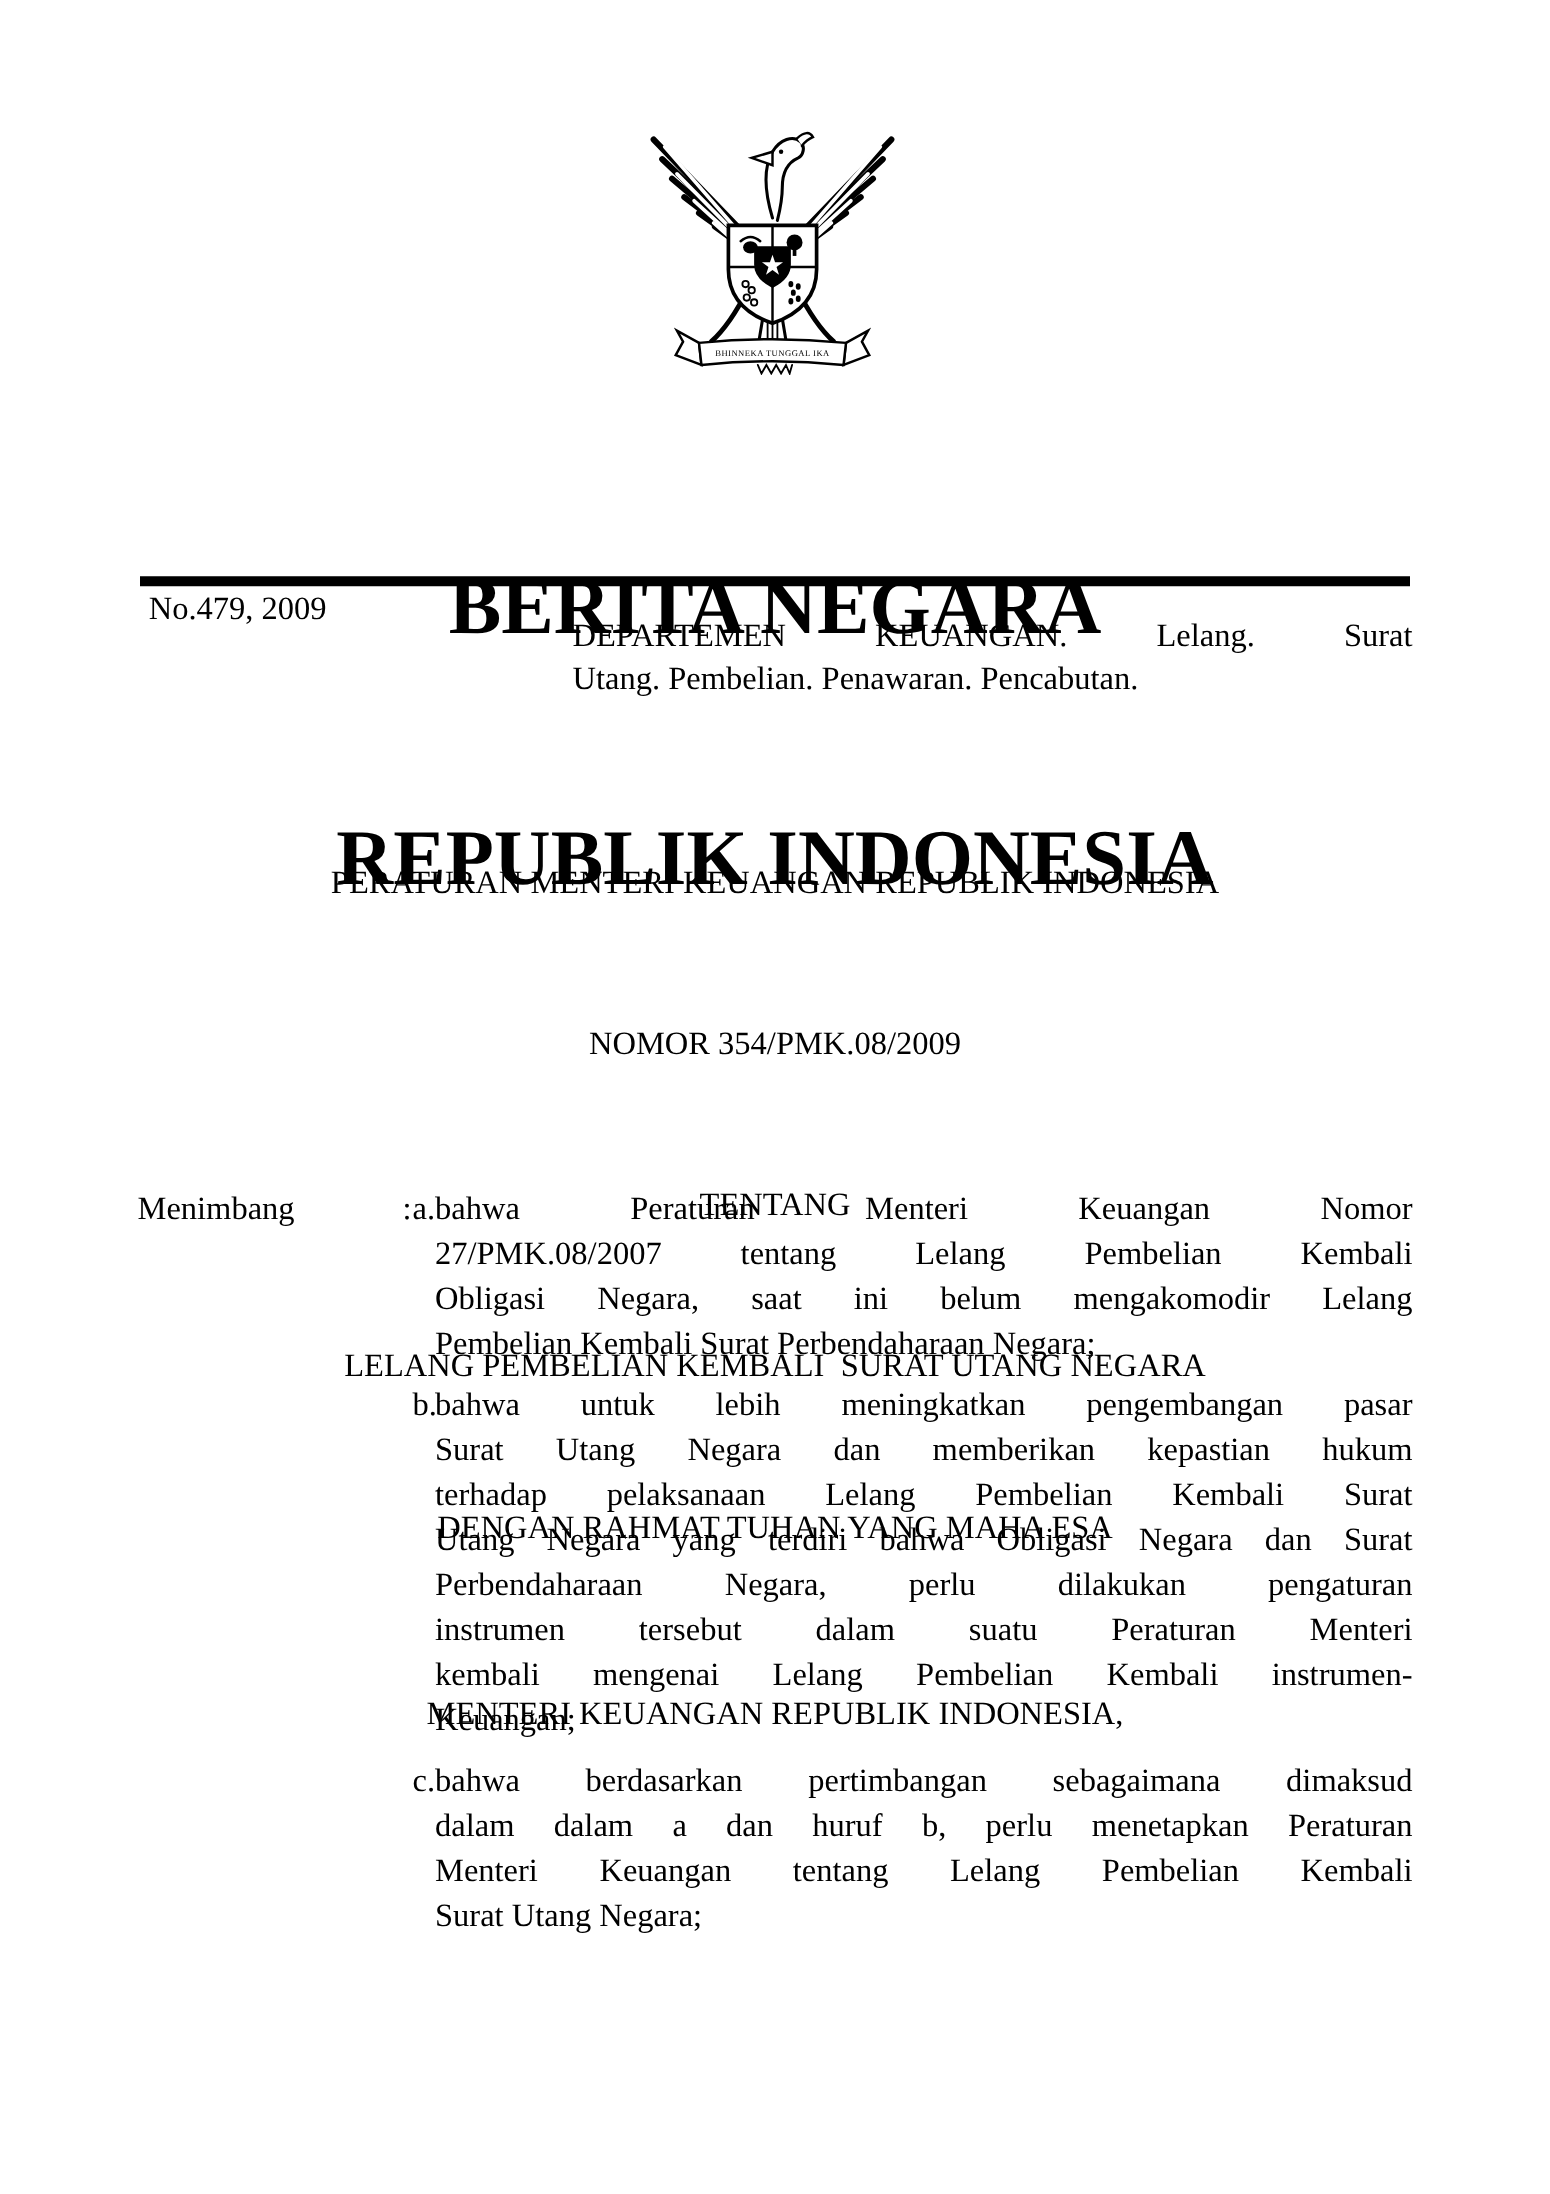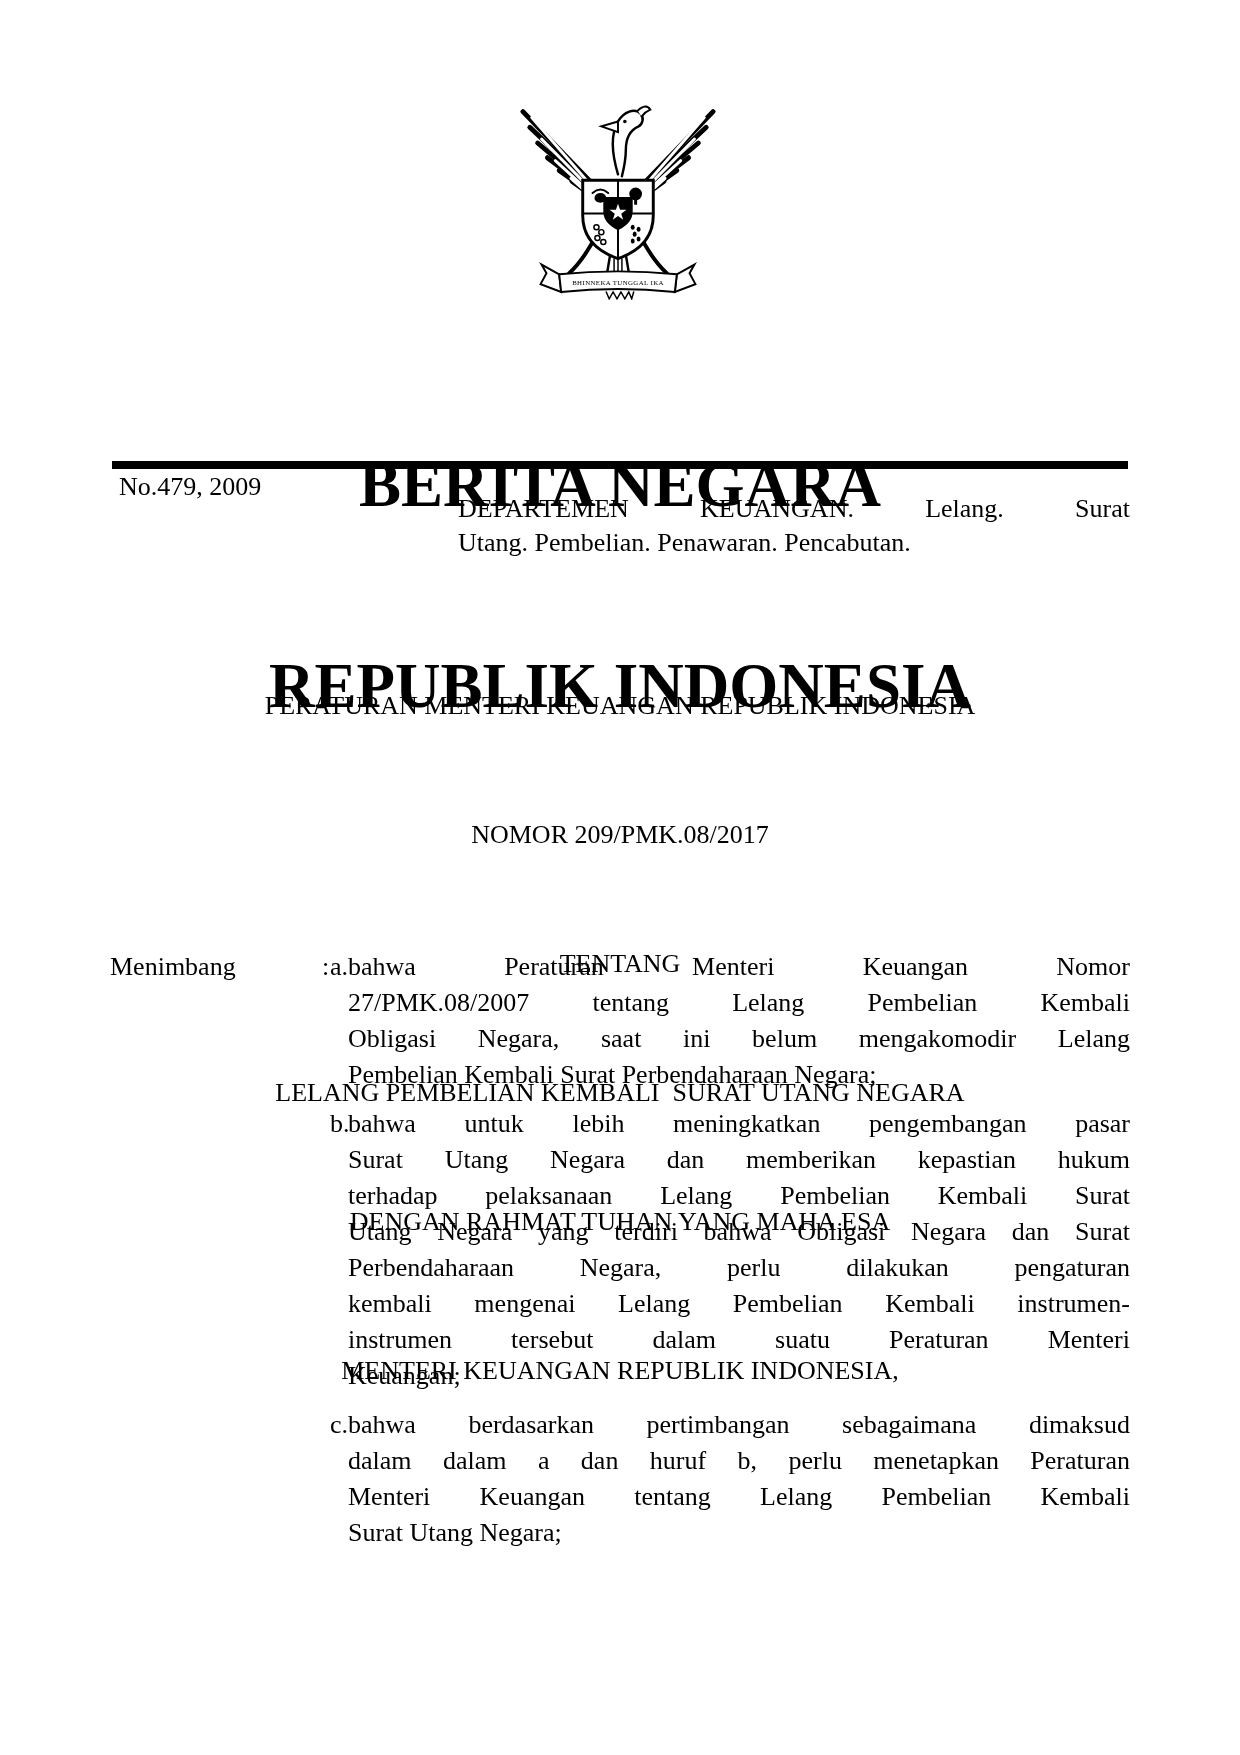--- a/index.html
+++ b/index.html
@@ -138,21 +138,21 @@
   <div class="meta">
     <div class="issue">No.479, 2009</div>
     <div class="subject">
       <div class="jline">DEPARTEMEN KEUANGAN. Lelang. Surat</div>
       <div>Utang. Pembelian. Penawaran. Pencabutan.</div>
     </div>
   </div>
 
   <div class="heading">
     <div class="h-line">PERATURAN MENTERI KEUANGAN REPUBLIK INDONESIA</div>
-    <div class="h-line">NOMOR 209/PMK.08/2017</div>
+    <div class="h-line">NOMOR 354/PMK.08/2009</div>
     <div class="h-line">TENTANG</div>
     <div class="h-line">LELANG PEMBELIAN KEMBALI  SURAT UTANG NEGARA</div>
     <div class="h-line">DENGAN RAHMAT TUHAN YANG MAHA ESA</div>
     <div class="h-line">MENTERI KEUANGAN REPUBLIK INDONESIA,</div>
   </div>
 
   <div class="considerations">
     <div class="c-label">Menimbang</div>
     <div class="c-colon">:</div>
     <div class="c-items" id="consider-items">
@@ -166,22 +166,22 @@
           </div>
         </div>
         <div class="c-item">
           <div class="c-marker">b.</div>
           <div class="c-body">
             <div class="line jline">bahwa untuk lebih meningkatkan pengembangan pasar</div>
             <div class="line jline">Surat Utang Negara dan memberikan kepastian hukum</div>
             <div class="line jline">terhadap pelaksanaan Lelang Pembelian Kembali Surat</div>
             <div class="line jline">Utang Negara yang terdiri bahwa Obligasi Negara dan Surat</div>
             <div class="line jline">Perbendaharaan Negara, perlu dilakukan pengaturan</div>
+            <div class="line jline">instrumen tersebut dalam suatu Peraturan Menteri</div>
             <div class="line jline">kembali mengenai Lelang Pembelian Kembali instrumen-</div>
-            <div class="line jline">instrumen tersebut dalam suatu Peraturan Menteri</div>
             <div class="line">Keuangan;</div>
           </div>
         </div>
         <div class="c-item">
           <div class="c-marker">c.</div>
           <div class="c-body">
             <div class="line jline">bahwa berdasarkan pertimbangan sebagaimana dimaksud</div>
             <div class="line jline">dalam dalam a dan huruf b, perlu menetapkan Peraturan</div>
             <div class="line jline">Menteri Keuangan tentang Lelang Pembelian Kembali</div>
             <div class="line">Surat Utang Negara;</div>

